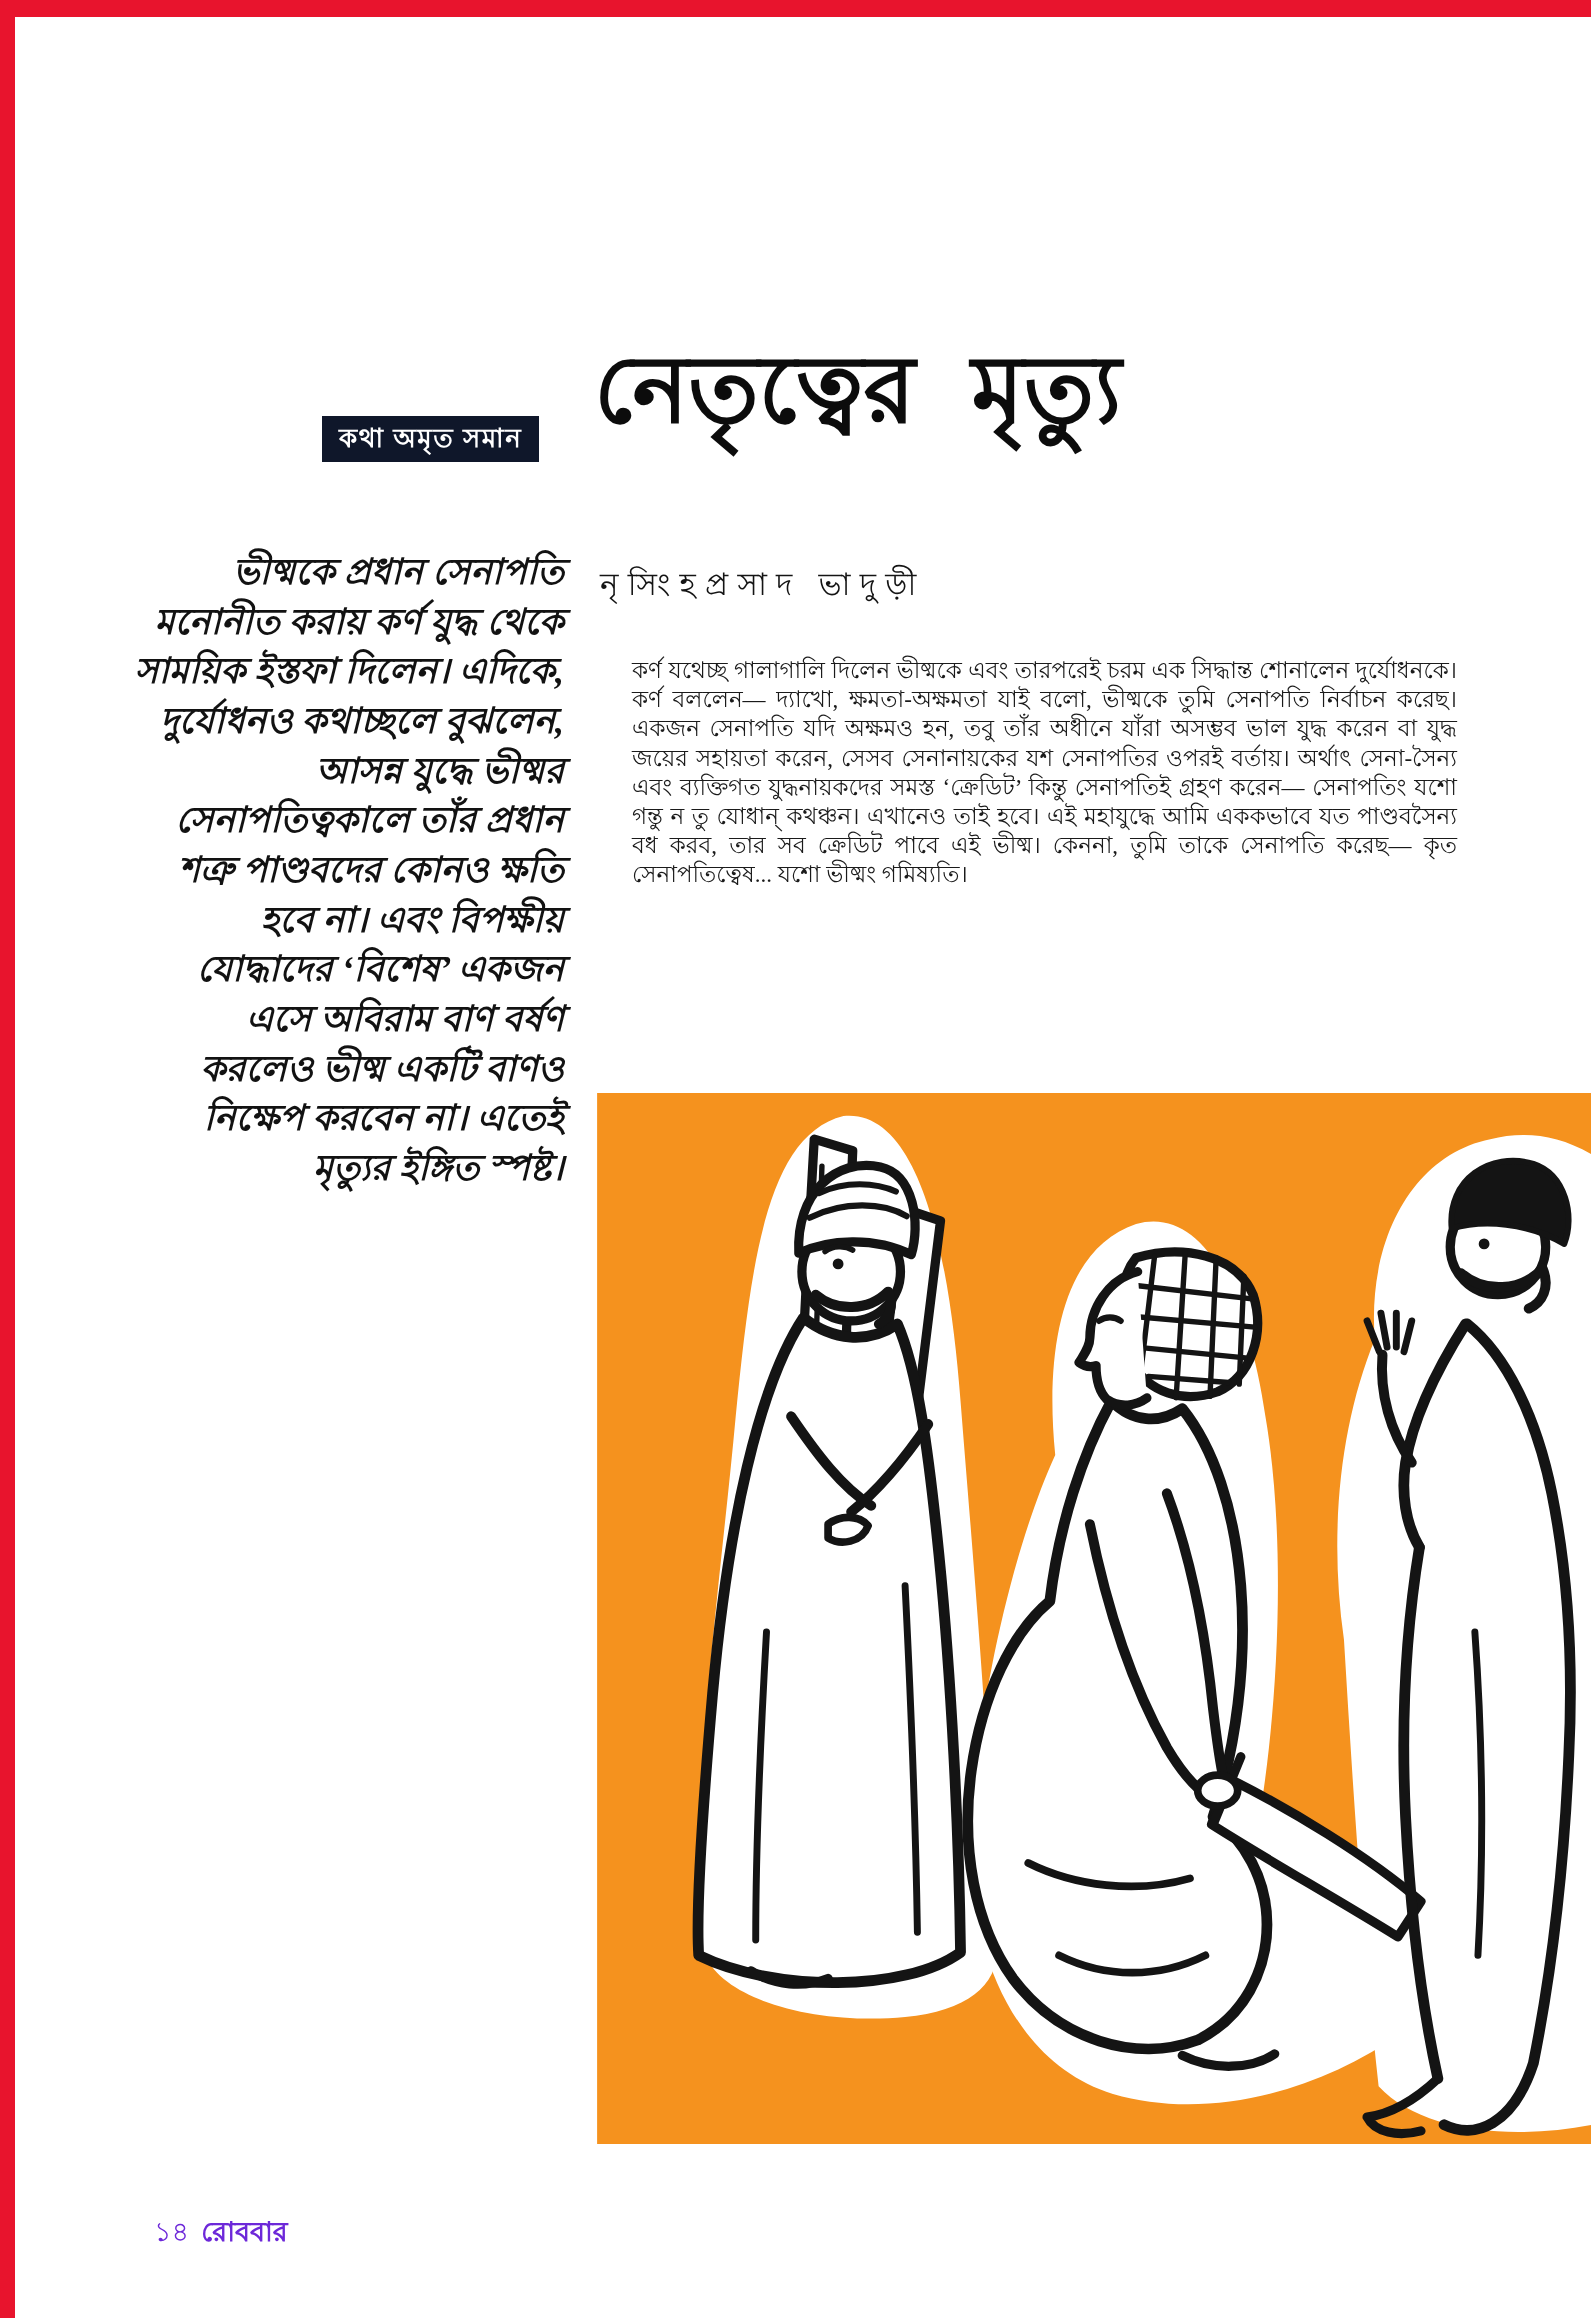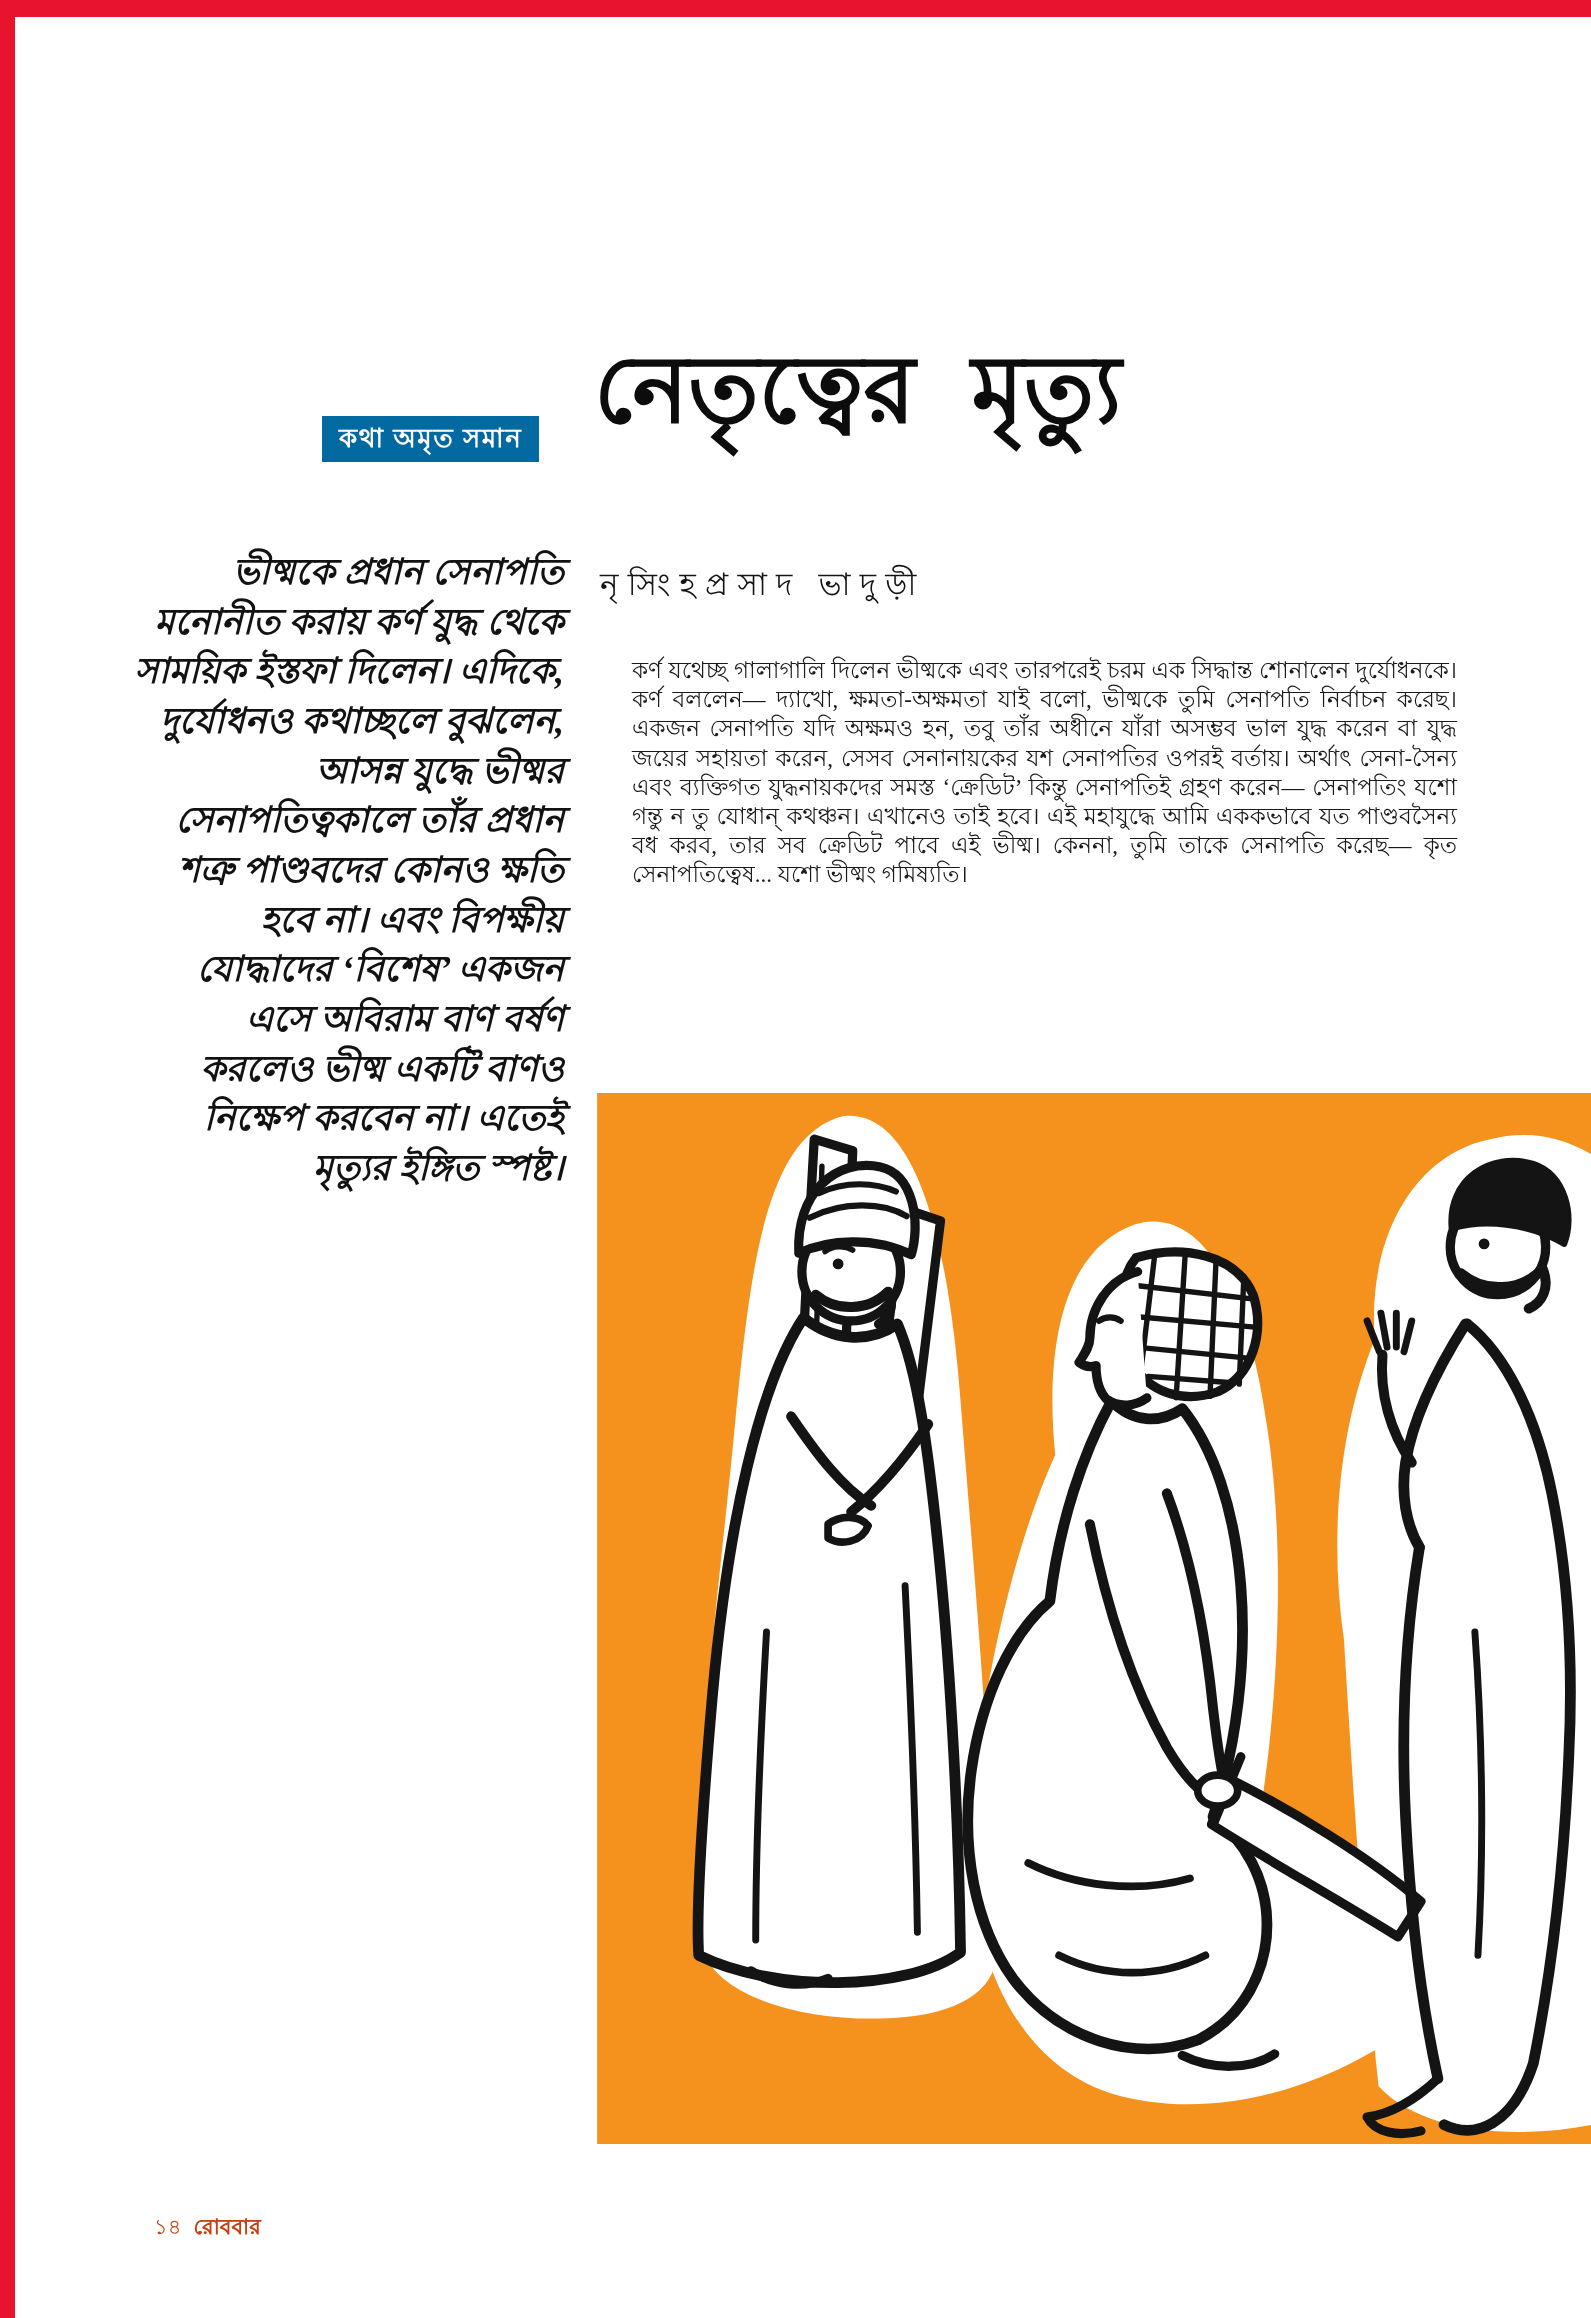--- a/index.html
+++ b/index.html
@@ -5,21 +5,21 @@
   html,body{margin:0;padding:0;background:#ffffff;}
   body{
     width:1591px;height:2319px;position:relative;overflow:hidden;
     font-family:"Liberation Serif", serif;color:#111;
   }
   .edge-top{position:absolute;left:0;top:0;width:1591px;height:17px;background:#e8142d;}
   .edge-left{position:absolute;left:0;top:0;width:15.4px;height:2319px;background:#e8142d;}
 
   .kicker{
     position:absolute;left:322px;top:416px;
-    background:#0369a1;color:#ffffff;
+    background:#0f172a;color:#ffffff;
     font-family:"Liberation Sans", sans-serif;
     font-size:26px;font-weight:700;line-height:1;
     padding:9.2px 17px 10.8px 17px;letter-spacing:1.5px;white-space:nowrap;
   }
   .headline{
     position:absolute;left:594px;top:348px;margin:0;
     font-size:94px;font-weight:700;line-height:1.05;color:#0c0c0c;
     letter-spacing:0px;white-space:nowrap;font-family:Liberation Mono, monospace;
   }
   .byline{
@@ -38,21 +38,21 @@
   .bodycol p{margin:0;}
   .bodycol p.indent{text-indent:2.1em;}
 
   .illustration{
     position:absolute;left:597px;top:1093px;width:995px;height:1051px;
   }
   .illustration svg{display:block;width:100%;height:100%;}
 
   .footer{
     position:absolute;left:154px;top:2211px;
-    font-size:21px;color:#c2410c;font-family:"Liberation Sans", sans-serif;
+    font-size:27px;color:#6d28d9;font-family:"Liberation Sans", sans-serif;
   }
   .footer .pgnum{margin-right:12.3px;}
   .footer .mag{font-weight:700;}
 </style>
 </head>
 <body>
 
 <div class="page">
 
   <div class="edge-top"></div>

